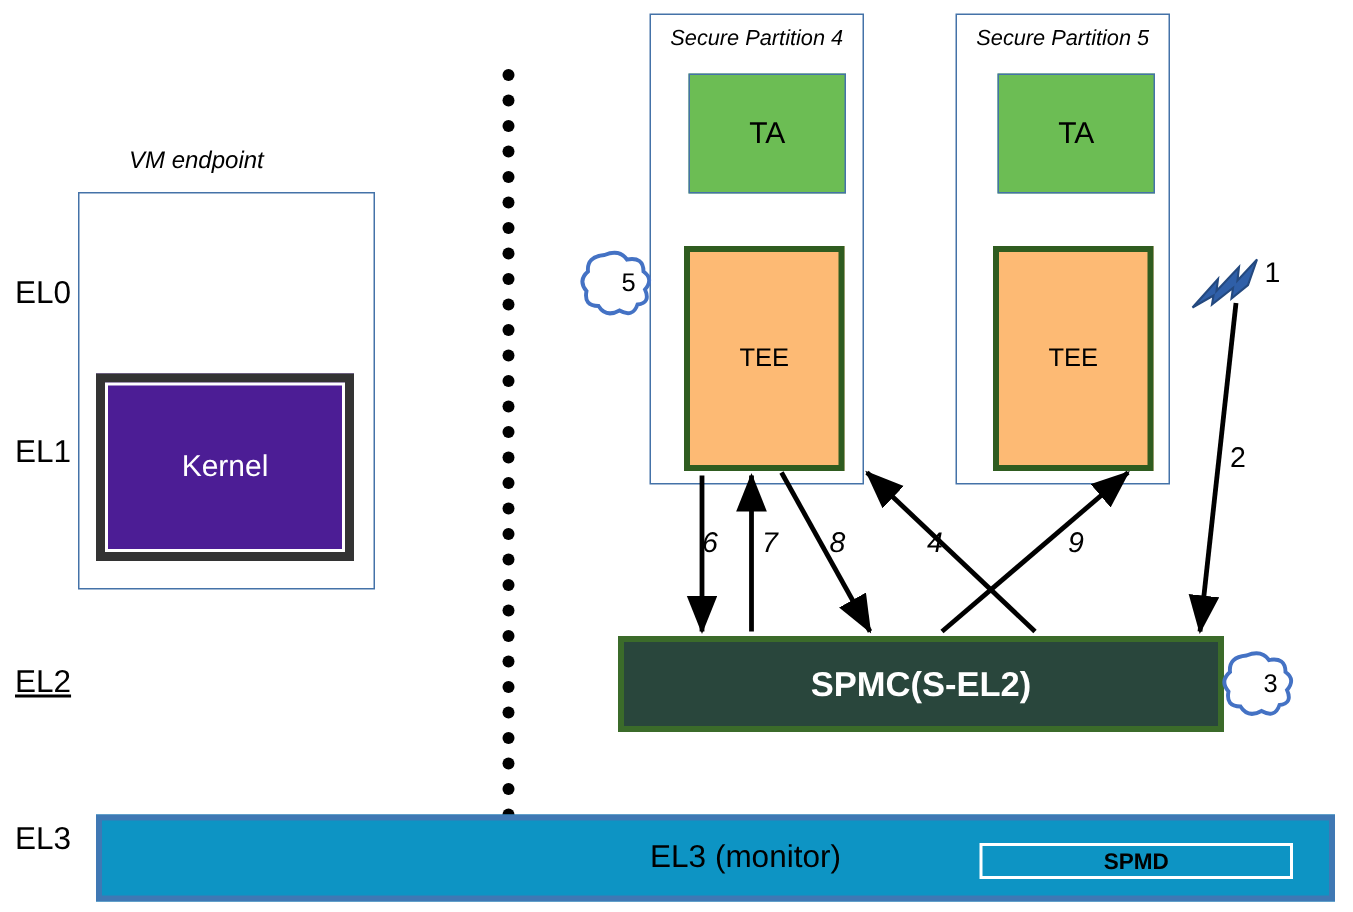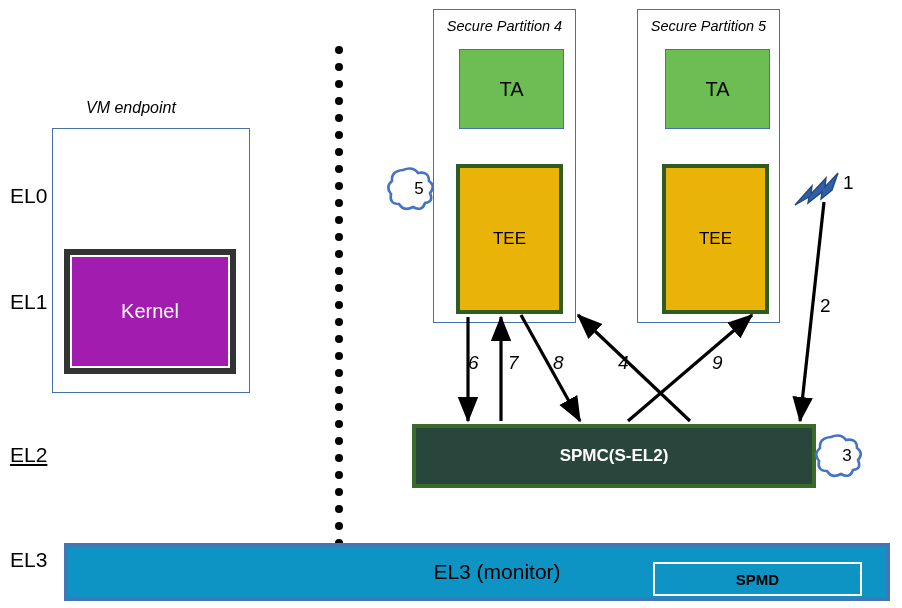--- a/index.html
+++ b/index.html
@@ -37,21 +37,21 @@
     box-sizing: border-box;
   }
   .client-app {
     background: #b2b2b2;
     border: 1px solid #4472a8;
     box-sizing: border-box;
     display: flex; align-items: center; justify-content: center;
     font-size: 19px; color: #000000;
   }
   .kernel-outer {
-    background: #a21caf;
+    background: #4c1d95;
     border: 6px solid #333333;
     box-sizing: border-box;
     display: flex; align-items: center; justify-content: center;
   }
   .kernel-inner {
     border: 2px solid #ffffff;
     box-sizing: border-box;
     display: flex; align-items: center; justify-content: center;
     font-size: 20px; color: #ffffff;
     width: 100%; height: 100%;
@@ -81,34 +81,34 @@
     white-space: nowrap;
   }
   .ta-box {
     background: #6cbd54;
     border: 1px solid #4472a8;
     box-sizing: border-box;
     display: flex; align-items: center; justify-content: center;
     font-size: 20px; color: #000000;
   }
   .tee-box {
-    background: #eab308;
+    background: #fdba74;
     border: 4px solid #2f5c20;
     box-sizing: border-box;
     display: flex; align-items: center; justify-content: center;
     font-size: 17px; color: #000000;
   }
 
   
   .spmc-box {
     background: #29463c;
     border: 4px solid #3b6b2a;
     box-sizing: border-box;
     display: flex; align-items: center; justify-content: center;
-    font-size: 17px; font-weight: bold; color: #ffffff;
+    font-size: 23px; font-weight: bold; color: #ffffff;
   }
 
   
   .el3-bar {
     background: #0d94c4;
     border: 4px solid #3f78b4;
     box-sizing: border-box;
     display: flex; align-items: center; justify-content: center;
     font-size: 21px; color: #000000;
   }
@@ -201,21 +201,21 @@
     <div class="sp-title">Secure Partition 5</div>
   </div>
   <div class="abs ta-box" style="left:665px; top:49px; width:105px; height:80px;">TA</div>
   <div class="abs tee-box" style="left:662px; top:164px; width:107px; height:150px;">TEE</div>
 
   <div class="abs spmc-box" style="left:412px; top:424px; width:404px; height:64px;">SPMC(S-EL2)</div>
 
   <div class="abs el3-bar" style="left:64px; top:543px; width:826px; height:58px;padding-left:40px;">
     <span>EL3 (monitor)</span>
   </div>
-  <div class="abs spmd-box" style="left:653px; top:562px; width:209px; height:34px;">SPMD</div>
+  <div class="abs spmd-box" style="left:653px; top:562px; width:209px; height:24px;">SPMD</div>
 
   <svg class="overlay" viewBox="0 0 902 608">
     <defs>
       <marker id="ah" markerWidth="9" markerHeight="9" refX="7.5" refY="3.2" orient="auto" markerUnits="strokeWidth">
         <path d="M0,0 L8,3.2 L0,6.4 z" fill="#000000"></path>
       </marker>
     </defs>
 
     <line x1="468" y1="317" x2="468" y2="421" stroke="#000000" stroke-width="3.2" marker-end="url(#ah)"></line>
 

